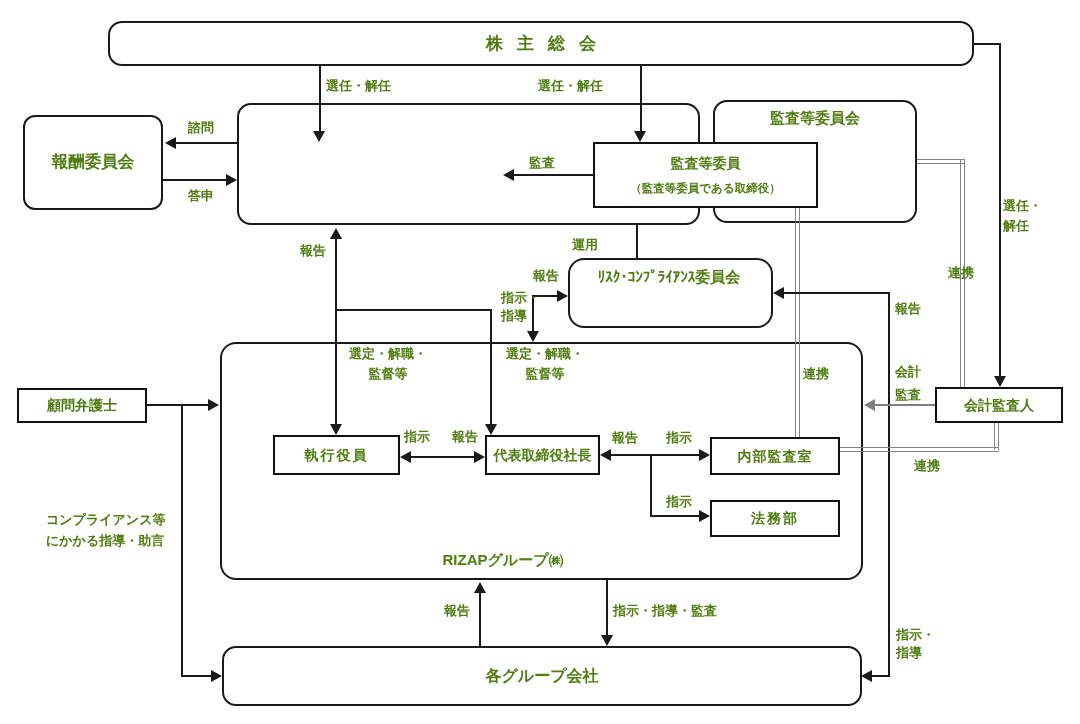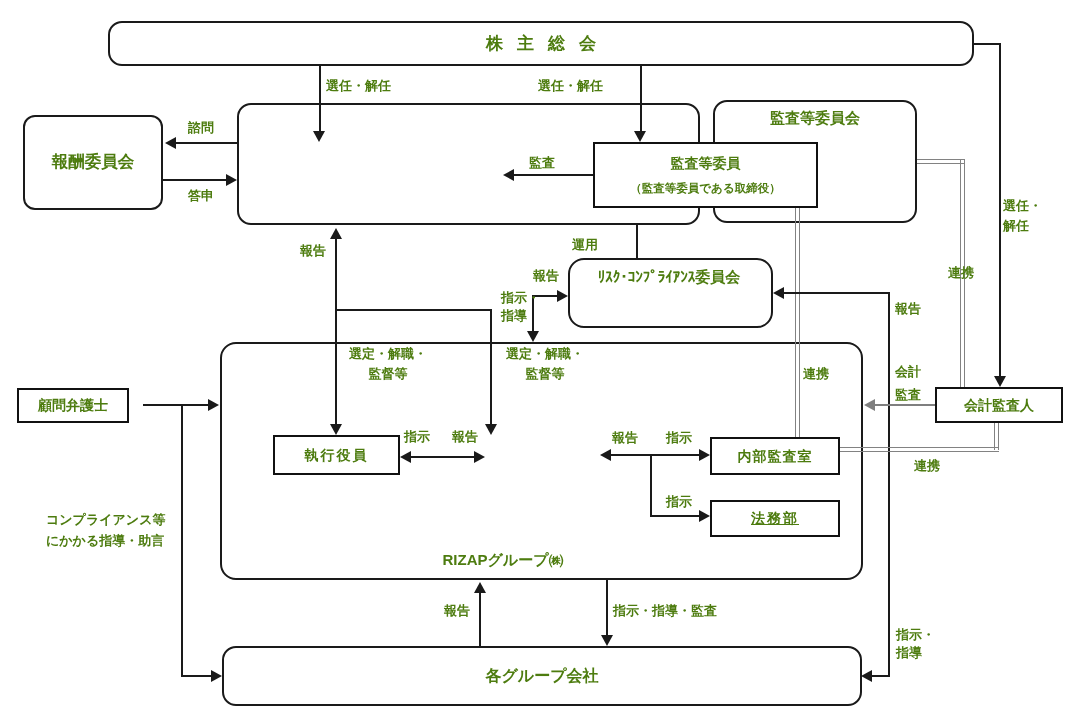--- a/index.html
+++ b/index.html
@@ -132,27 +132,30 @@
   <div class="vl" style="left:606px;top:580px;height:57px;"></div>
   <div class="arr a-down" style="left:601px;top:635px;"></div>
 
   <div class="bbox" style="left:593px;top:142px;width:225px;height:66px;gap:8px;">
     <div class="btitle">監査等委員</div>
     <div class="bsub">（監査等委員である取締役）</div>
   </div>
   <div class="bbox" style="left:273px;top:435px;width:127px;height:40px;">
     <div class="btitle" style="letter-spacing:2px;">執行役員</div>
   </div>
+  <div class="bbox" style="left:485px;top:435px;width:115px;height:40px;">
+    <div class="btitle">代表取締役社長</div>
+  </div>
   <div class="bbox" style="left:710px;top:437px;width:130px;height:38px;">
     <div class="btitle" style="letter-spacing:1px;">内部監査室</div>
   </div>
-  <div class="bbox" style="left:710px;top:500px;width:130px;height:37px;text-decoration:underline;">
+  <div class="bbox" style="left:710px;top:500px;width:130px;height:37px;">
     <div class="btitle" style="letter-spacing:2px;">法務部</div>
   </div>
-  <div class="bbox" style="left:17px;top:388px;width:112px;height:35px;">
+  <div class="bbox" style="left:17px;top:388px;width:130px;height:35px;">
     <div class="btitle">顧問弁護士</div>
   </div>
   <div class="bbox" style="left:935px;top:387px;width:128px;height:36px;">
     <div class="btitle">会計監査人</div>
   </div>
 
   <div class="lbl" style="left:326px;top:76px;">選任・解任</div>
   <div class="lbl" style="left:538px;top:76px;">選任・解任</div>
   <div class="lbl" style="left:1003px;top:196px;">選任・
 解任</div>

